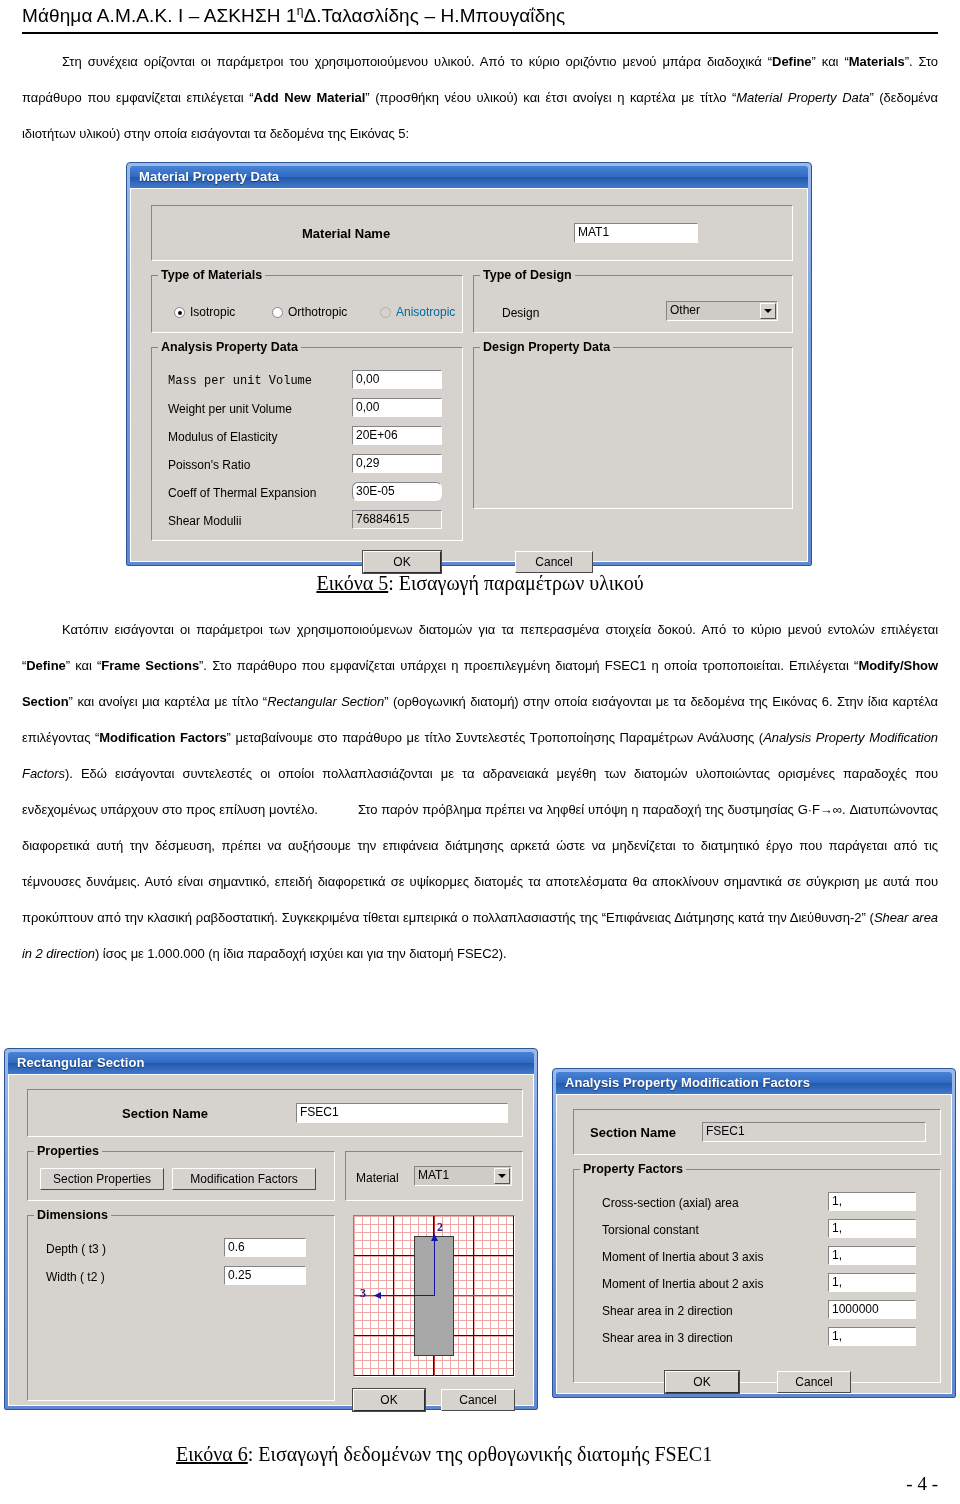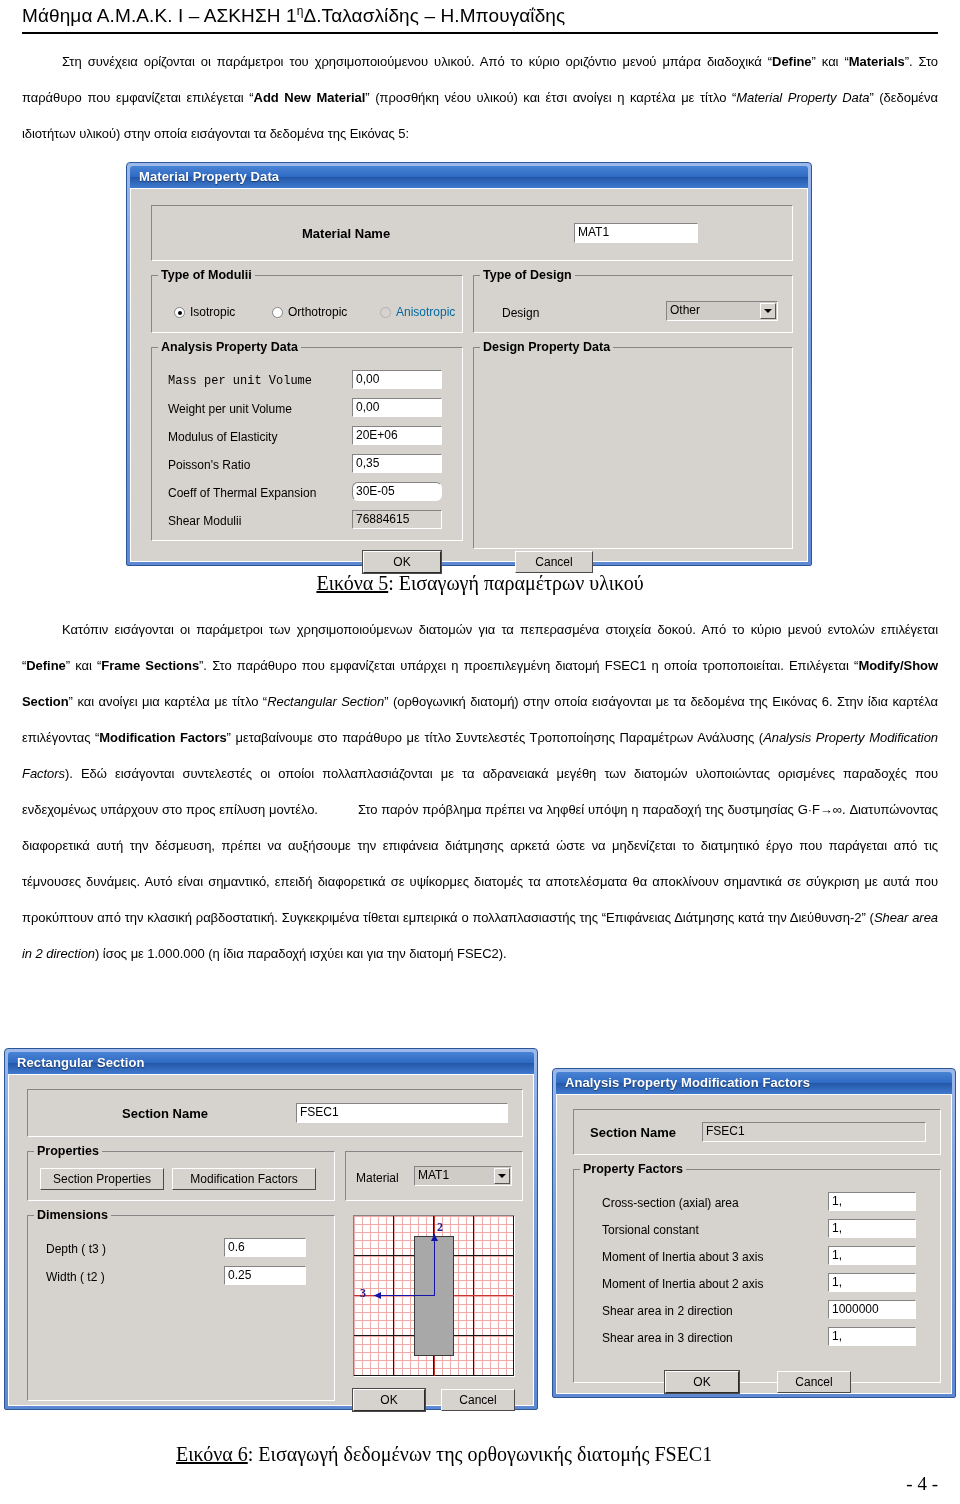--- a/index.html
+++ b/index.html
@@ -293,21 +293,21 @@
 <div class="dlg-outer" style="left:126px; top:162px; width:686px; height:404px;">
   <div class="dlg-titlebar">Material Property Data</div>
   <div class="dlg-client">
 
     <div class="grp" style="left:20px; top:16px; width:642px; height:56px;">
       <div class="lbl bold" style="left:150px; top:20px;">Material Name</div>
       <div class="fld" style="left:422px; top:17px; width:124px; height:20px;">MAT1</div>
     </div>
 
     <div class="grp" style="left:20px; top:86px; width:312px; height:58px;">
-      <div class="grp-title">Type of Modulii</div>
+      <div class="grp-title">Type of Materials</div>
       <div class="radio checked" style="left:22px; top:30px;">Isotropic</div>
       <div class="radio" style="left:120px; top:30px;">Orthotropic</div>
       <div class="radio dim" style="left:228px; top:30px;">Anisotropic</div>
     </div>
 
     <div class="grp" style="left:342px; top:86px; width:320px; height:58px;">
       <div class="grp-title">Type of Design</div>
       <div class="lbl" style="left:28px; top:30px;">Design</div>
       <div class="combo" style="left:192px; top:25px; width:112px; height:20px;">
         <span>Other</span>
@@ -321,30 +321,30 @@
       <div class="lbl" style="left:16px; top:26px;font-family:Liberation Mono, monospace;">Mass per unit Volume</div>
       <div class="fld" style="left:200px; top:22px; width:90px; height:19px;">0,00</div>
 
       <div class="lbl" style="left:16px; top:54px;">Weight per unit Volume</div>
       <div class="fld" style="left:200px; top:50px; width:90px; height:19px;">0,00</div>
 
       <div class="lbl" style="left:16px; top:82px;">Modulus of Elasticity</div>
       <div class="fld" style="left:200px; top:78px; width:90px; height:19px;">20E+06</div>
 
       <div class="lbl" style="left:16px; top:110px;">Poisson's Ratio</div>
-      <div class="fld" style="left:200px; top:106px; width:90px; height:19px;">0,35</div>
+      <div class="fld" style="left:200px; top:106px; width:90px; height:19px;">0,29</div>
 
       <div class="lbl" style="left:16px; top:138px;">Coeff of Thermal Expansion</div>
       <div class="fld" style="left:200px; top:134px; width:90px; height:19px;border-radius:6px;">30E-05</div>
 
       <div class="lbl" style="left:16px; top:166px;">Shear Modulii</div>
       <div class="fld readonly" style="left:200px; top:162px; width:90px; height:19px;">76884615</div>
     </div>
 
-    <div class="grp" style="left:342px; top:158px; width:320px; height:202px;">
+    <div class="grp" style="left:342px; top:158px; width:320px; height:162px;">
       <div class="grp-title">Design Property Data</div>
     </div>
 
     <div class="btn default" style="left:232px; top:362px; width:78px; height:22px;">OK</div>
     <div class="btn" style="left:384px; top:362px; width:78px; height:22px;">Cancel</div>
   </div>
 </div>
 
 <div class="caption" id="caption-5"><span class="cap-num">Εικόνα 5</span><span>: Εισαγωγή παραμέτρων υλικού</span></div>
 

